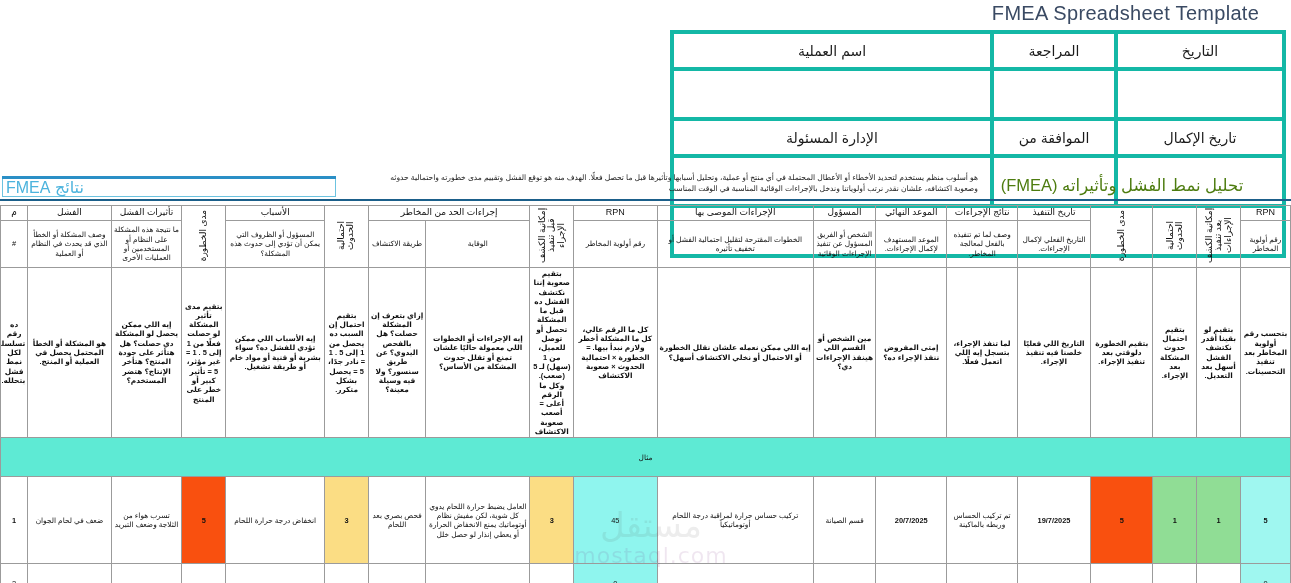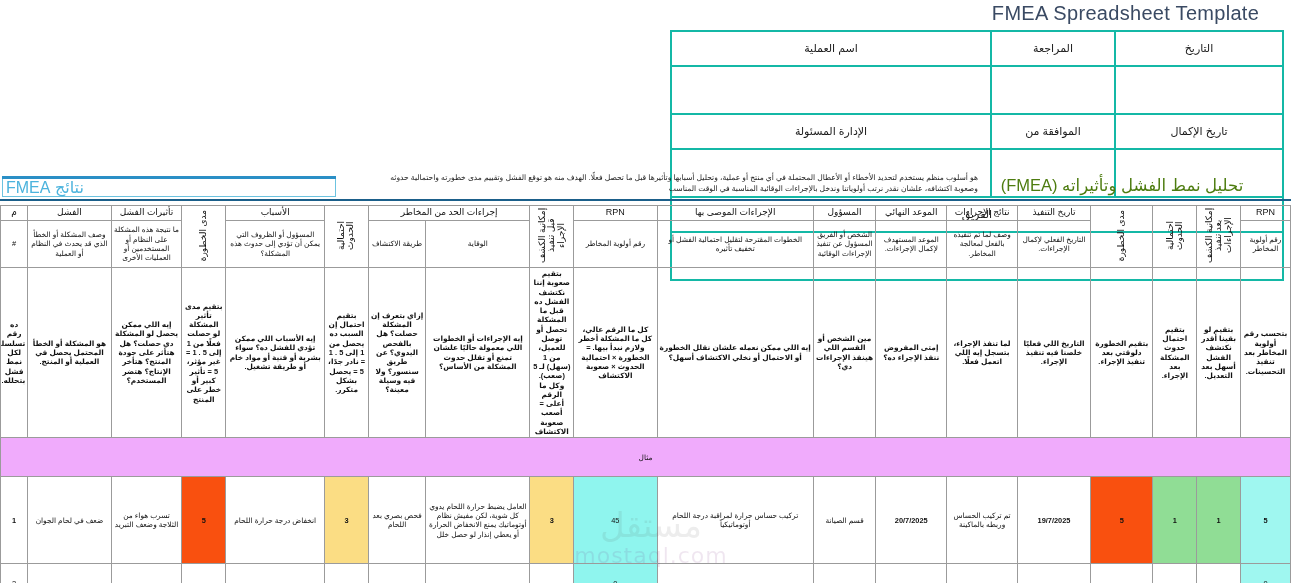--- a/index.html
+++ b/index.html
@@ -8,21 +8,21 @@
        color:#000;direction:rtl;}
   .page{position:relative;width:1291px;height:583px;}
 
   
   .doc-title{position:absolute;left:960px;top:2px;width:331px;height:28px;
     text-align:center;font-size:20px;color:#3a4a63;letter-spacing:.3px;
     font-family:"Liberation Sans",sans-serif;direction:ltr;}
 
   table.hdr{position:absolute;left:670px;top:30px;width:612px;
     border-collapse:collapse;table-layout:fixed;}
-  table.hdr td{border:2px solid #14b8a6;font-size:11px;text-align:center;
+  table.hdr td{border:4px solid #14b8a6;font-size:14px;text-align:center;
     vertical-align:middle;color:#1b1b1b;height:11px;padding:8px;}
   table.hdr td.lbl{height:17px;}
   table.hdr td.blank{height:30px;}
   table.hdr td.teamlbl{text-align:center;}
 
   
   .fmea-title{position:absolute;right:4px;top:176px;width:330px;height:24px;
     text-align:center;font-size:16.5px;color:#4d7c0f;font-weight:400;
     direction:rtl;}
   .fmea-underline{position:absolute;right:0px;top:199px;width:1291px;height:2px;
@@ -55,21 +55,21 @@
   tr.r-data1 td{height:84px;}
   tr.r-blank td{height:36px;}
   .vert-wrap{writing-mode:vertical-rl;transform:rotate(180deg);
     display:inline-block;max-height:100px;}
 
   .rpn{font-size:11px;font-family:"Liberation Sans",sans-serif;direction:ltr;}
   .num{font-weight:bold;font-size:10px;direction:ltr;}
   .num0{font-size:10px;direction:ltr;}
   .dt{font-weight:bold;font-size:9px;direction:ltr;}
 
-  .ex-band{background:#f0abfc;color:#000;font-size:13px;font-weight:400;}
+  .ex-band{background:#5eead4;color:#000;font-size:13px;font-weight:400;}
   .c-cyan{background:#9ff7f0;}
   .c-cyan2{background:#8ff5ee;}
   .c-green{background:#90dd95;}
   .c-orange{background:#f9500f;}
   .c-yellow{background:#fbdd84;}
 
   
   .wm{position:absolute;left:546px;top:506px;width:210px;height:74px;
     pointer-events:none;opacity:.10;}
   .wm-ar{font-size:34px;color:#555;text-align:center;letter-spacing:1px;
@@ -103,23 +103,20 @@
       </tr>
       <tr>
         <td class="lbl">تاريخ الإكمال</td>
         <td class="lbl">الموافقة من</td>
         <td class="lbl">الإدارة المسئولة</td>
       </tr>
       <tr>
         <td class="blank"></td>
         <td class="blank"></td>
         <td class="blank"></td>
-      </tr>
-      <tr>
-        <td class="lbl teamlbl" colspan="3">الفريق</td>
       </tr>
       <tr>
         <td class="blank" colspan="3"></td>
       </tr>
     </tbody>
   </table>
 
   <div class="fmea-title">تحليل نمط الفشل وتأثيراته (FMEA)</div>
   <div class="desc">هو أسلوب منظم يستخدم لتحديد الأخطاء أو الأعطال المحتملة في أي منتج أو عملية، وتحليل أسبابها وتأثيرها قبل ما تحصل فعلًا. الهدف منه هو توقع الفشل وتقييم مدى خطورته واحتمالية حدوثه وصعوبة اكتشافه، علشان نقدر نرتب أولوياتنا وندخل بالإجراءات الوقائية المناسبة في الوقت المناسب</div>
   <div class="nataij"></div>

